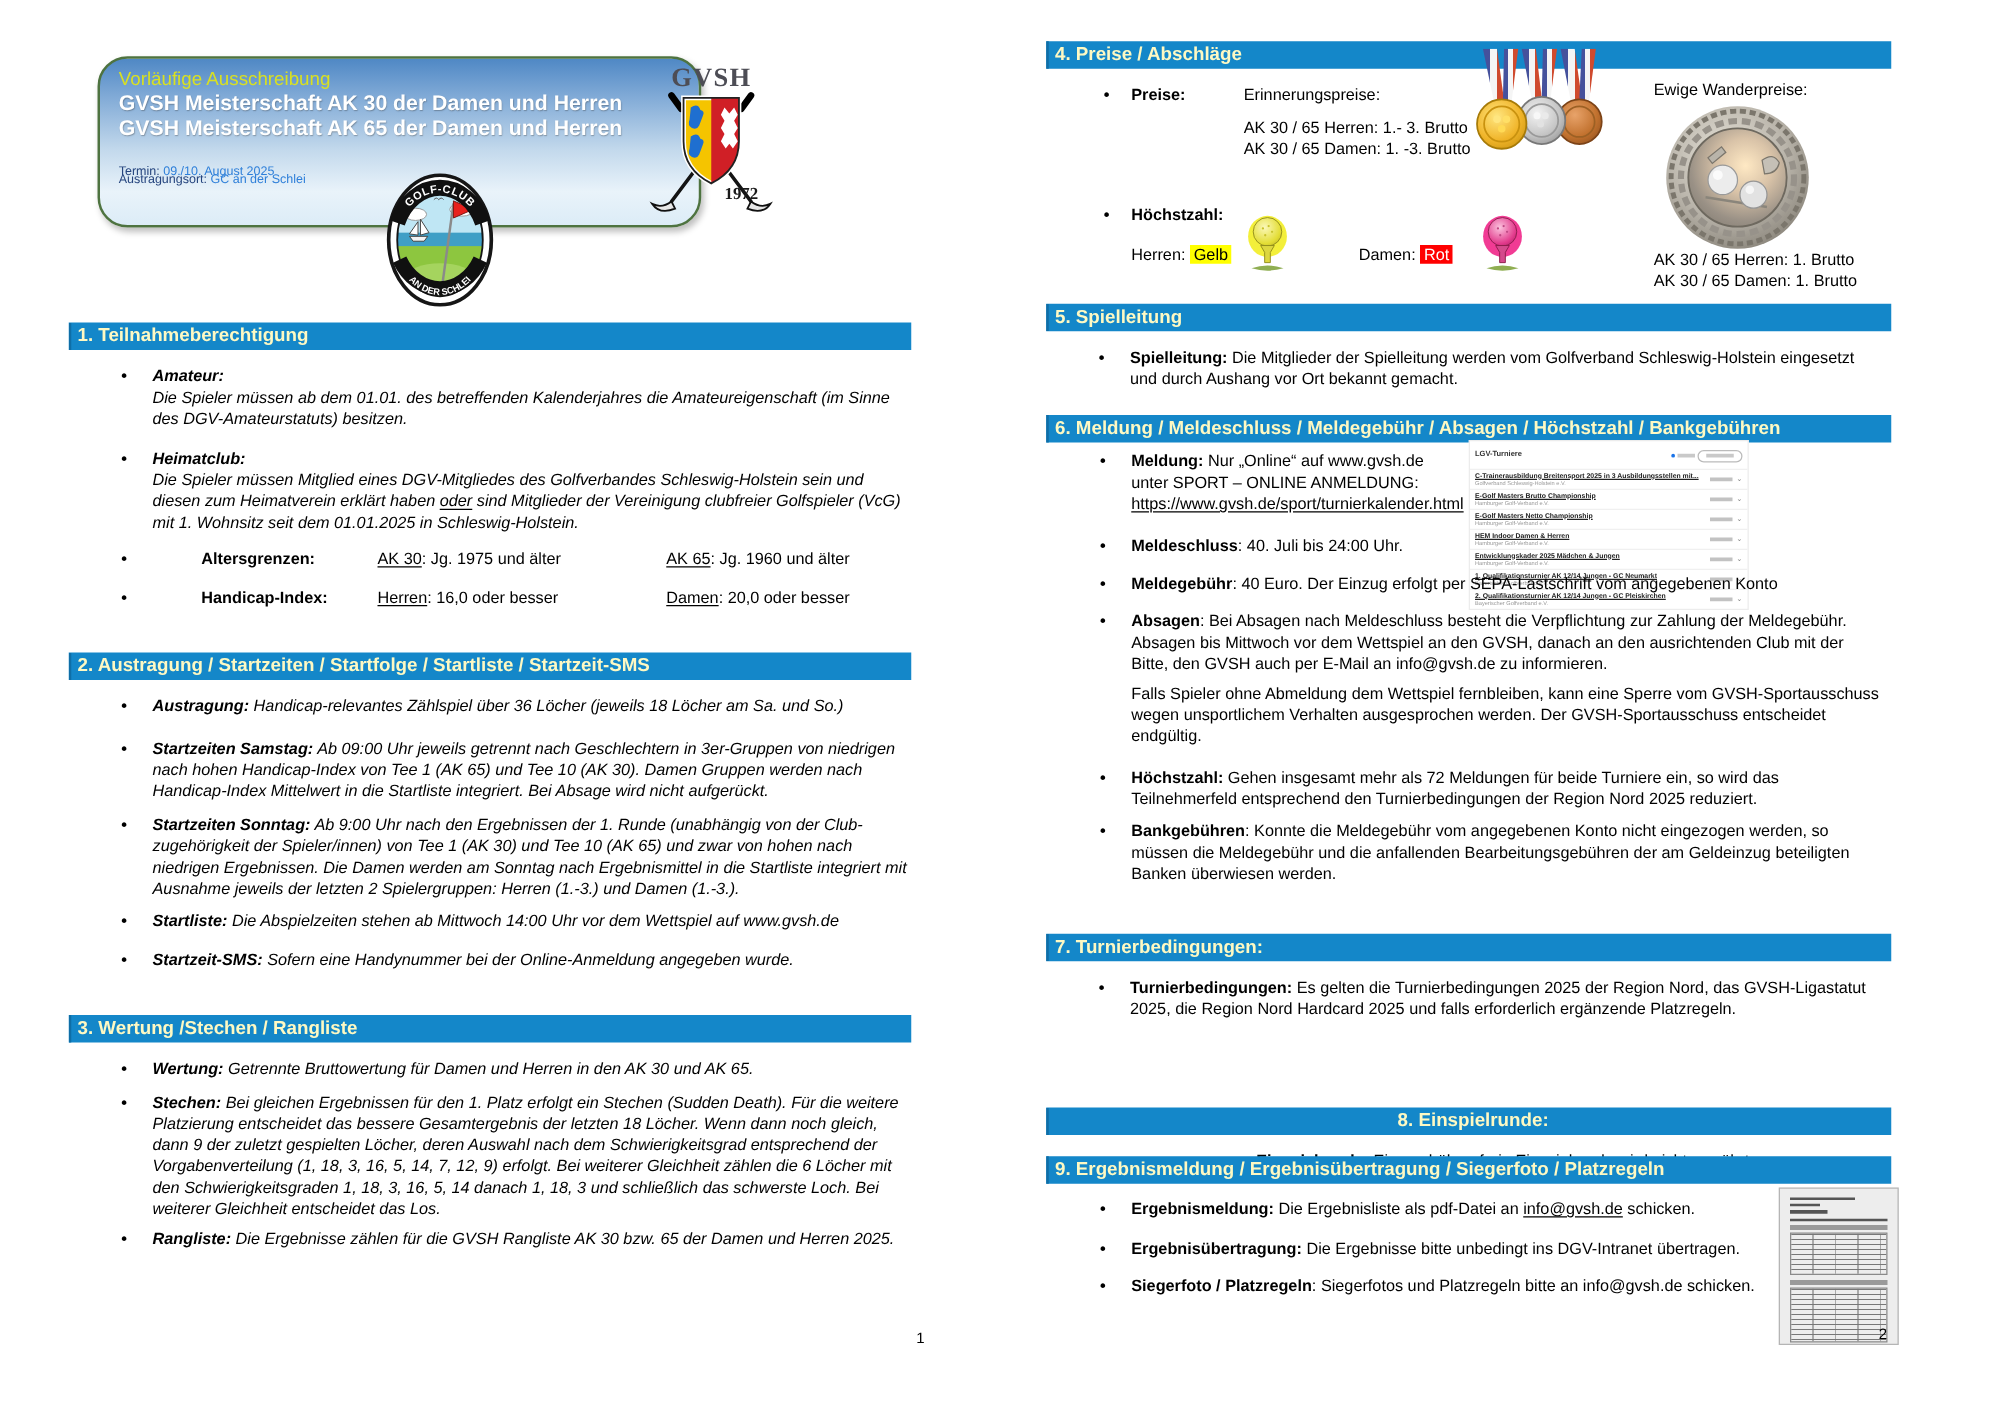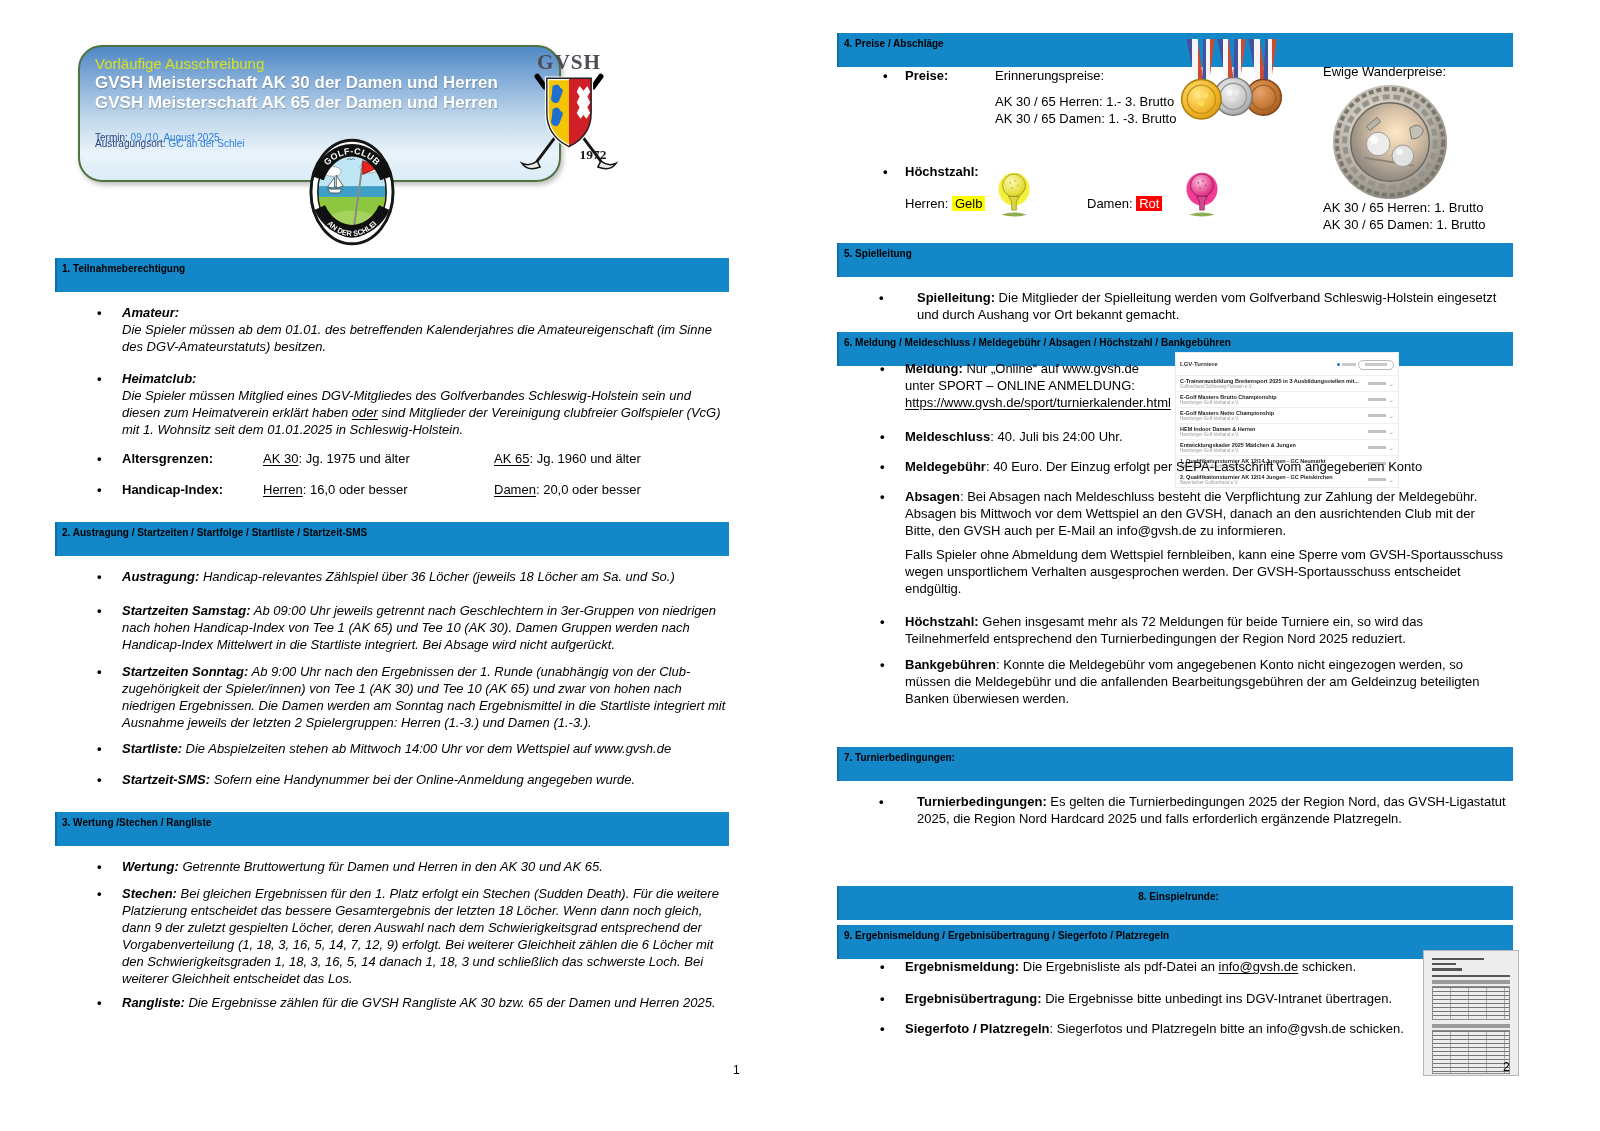--- a/index.html
+++ b/index.html
@@ -2,31 +2,31 @@
 <html><head>
 <meta charset="utf-8">
 <style>
   html,body{margin:0;padding:0;background:#fff;}
   #stage{position:relative;width:1600px;height:1131px;background:#ffffff;overflow:hidden;
          font-family:"Liberation Sans","DejaVu Sans",sans-serif;color:#000;font-size:13px;line-height:17px;}
   .page{position:absolute;top:0;height:1131px;}
   #page1{left:55px;width:674px;}
   #page2{left:837px;width:676px;}
   .sec{position:absolute;left:0;width:100%;}
-  .bar{background:#1487c9;color:#000000;font-weight:bold;font-size:10px;height:34px;line-height:22px;
+  .bar{background:#1487c9;color:#fef9c3;font-weight:bold;font-size:15px;height:22px;line-height:22px;
        padding-left:7px;box-sizing:border-box;box-shadow:inset 2px 0 0 #0f6ea6;}
   .content{margin-left:42px;margin-top:12px;}
   .blt{display:flex;}
   .dot{width:25px;flex:0 0 25px;font-weight:bold;}
   .btxt{flex:1;}
   .w608{max-width:608px;font-style:italic;}
-  .w600{max-width:600px;margin-left:13px;}
+  .w600{max-width:600px;}
   b.blk{display:block;}
   .u{text-decoration:underline;text-underline-offset:2px;}
-  .row{display:flex;}
+  .row{display:flex;margin-left:39px;}
   .c1{width:141px;flex:0 0 141px;}
   .c2{width:231px;flex:0 0 231px;}
   .hl-y{background:#ffff00;padding:0 3px;}
   .hl-r{background:#ff0000;color:#fff;padding:0 3px;}
   .abs{position:absolute;}
   .mt15{margin-top:15px;} .mt14{margin-top:14px;} .mt12{margin-top:12px;}
   .mt10{margin-top:10px;} .mt9{margin-top:9px;} .mt17{margin-top:17px;} .mt7{margin-top:7px;}
   
   #hdrbox{position:absolute;left:23px;top:45px;width:483px;height:137px;border-radius:24px;
     border:2px solid #4e7340;box-sizing:border-box;

